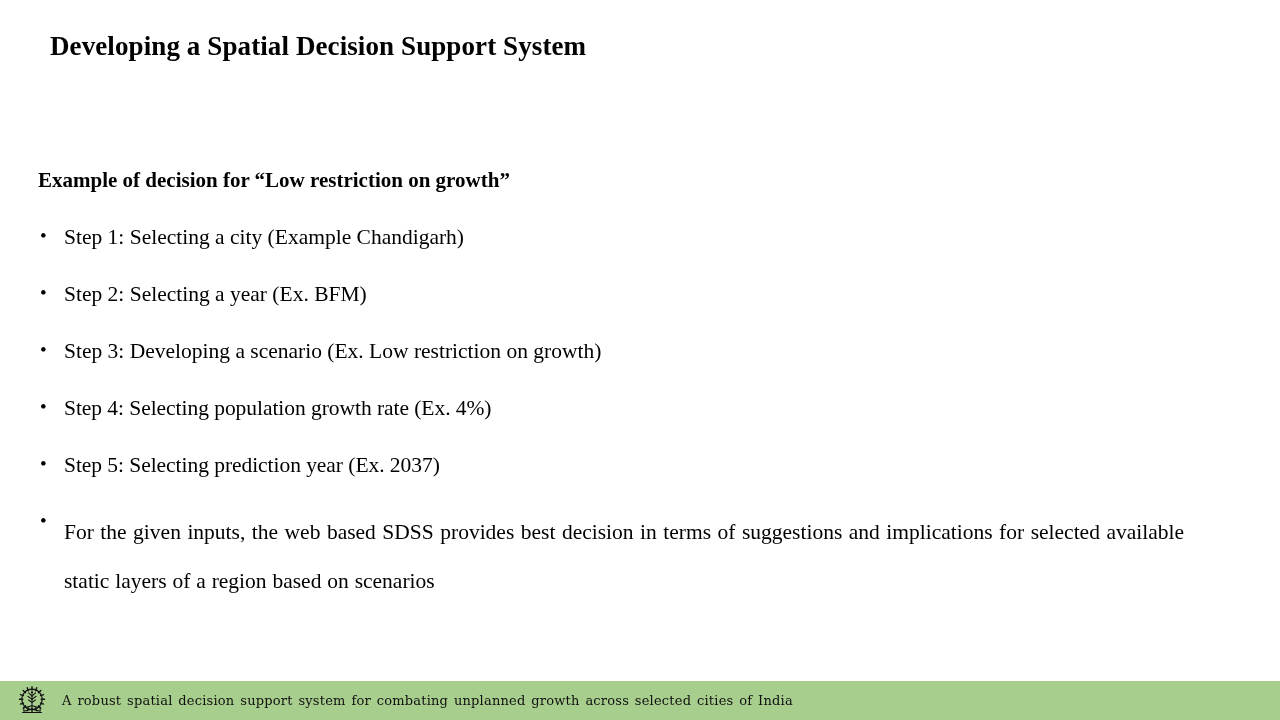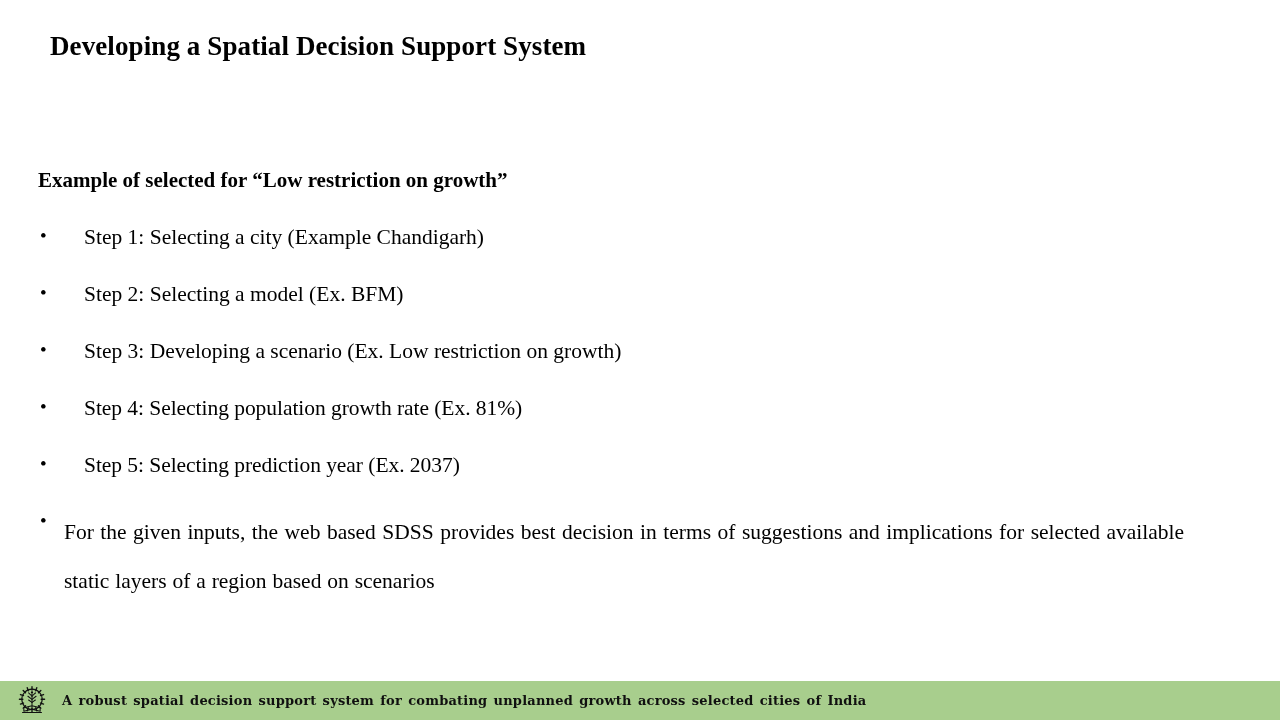--- a/index.html
+++ b/index.html
@@ -77,21 +77,20 @@
     left: 2px;
     top: 0;
     font-size: 19px;
     line-height: 1.35;
     color: #000000;
   }
 
   ul.bullets > li.step-line .bullet-text {
     display: block;
     white-space: nowrap;
-    margin-left: 20px;
   }
 
   ul.bullets > li.para {
     margin-bottom: 0;
     padding-left: 26px;
   }
 
   ul.bullets > li.para .bullet-text {
     display: block;
     text-align: justify;
@@ -122,59 +121,59 @@
     height: 34px;
     margin-left: 15px;
     margin-right: 13px;
     flex: 0 0 auto;
     display: block;
   }
 
   .footer-text {
     font-family: "DejaVu Serif", "Liberation Serif", serif;
     font-size: 13px;
-    font-weight: bold;
+    font-weight: normal;
     color: #101010;
     letter-spacing: 0.2px;
     word-spacing: 1.5px;
     white-space: nowrap;
     line-height: 1;
   }
 </style>
 </head>
 <body>
 
 <div class="slide">
 
   <div class="slide-title">Developing a Spatial Decision Support System</div>
 
   <div class="body-area">
 
-    <div class="subheading">Example of selected for “Low restriction on growth”</div>
+    <div class="subheading">Example of decision for “Low restriction on growth”</div>
 
     <ul class="bullets">
 
       <li class="step-line">
         <span class="bullet-dot">•</span>
         <span class="bullet-text">Step 1: Selecting a city (Example Chandigarh)</span>
       </li>
 
       <li class="step-line">
         <span class="bullet-dot">•</span>
-        <span class="bullet-text">Step 2: Selecting a model (Ex. BFM)</span>
+        <span class="bullet-text">Step 2: Selecting a year (Ex. BFM)</span>
       </li>
 
       <li class="step-line">
         <span class="bullet-dot">•</span>
         <span class="bullet-text">Step 3: Developing a scenario (Ex. Low restriction on growth)</span>
       </li>
 
       <li class="step-line condensed">
         <span class="bullet-dot">•</span>
-        <span class="bullet-text">Step 4: Selecting population growth rate (Ex. 81%)</span>
+        <span class="bullet-text">Step 4: Selecting population growth rate (Ex. 4%)</span>
       </li>
 
       <li class="step-line condensed">
         <span class="bullet-dot">•</span>
         <span class="bullet-text">Step 5: Selecting prediction year (Ex. 2037)</span>
       </li>
 
       <li class="para">
         <span class="bullet-dot">•</span>
         <span class="bullet-text">For the given inputs, the web based SDSS provides best decision in terms of suggestions and implications for selected available static layers of a region based on scenarios</span>

